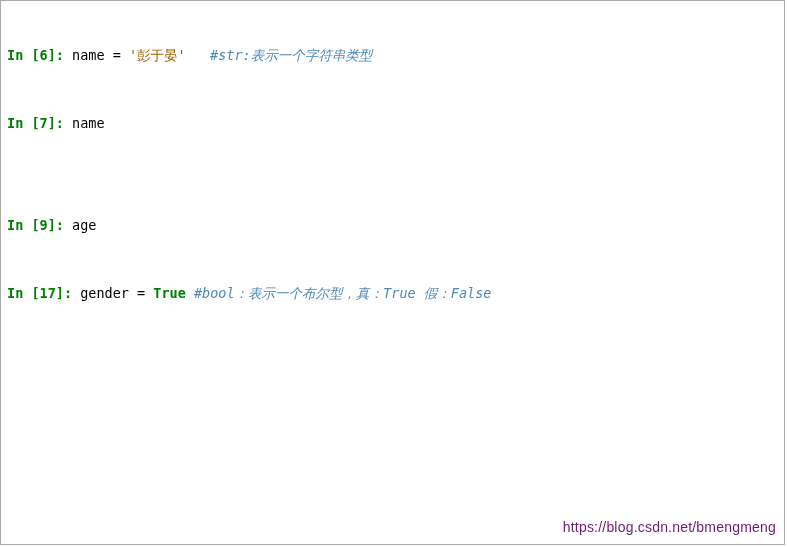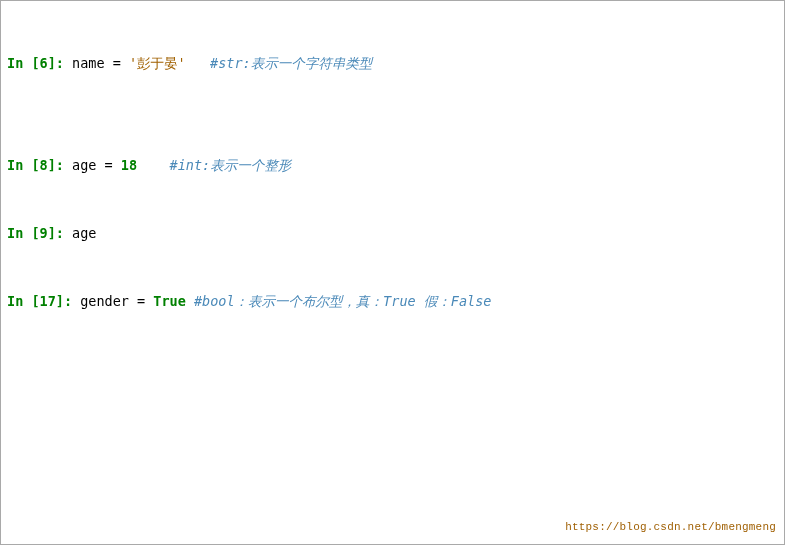--- a/index.html
+++ b/index.html
@@ -11,55 +11,55 @@
     font-family: "DejaVu Sans Mono", "Consolas", monospace;
     font-size: 13.5px;
     line-height: 17px;
     overflow: hidden;
   }
   .terminal {
     position: relative;
     width: 785px;
     height: 545px;
     box-sizing: border-box;
-    padding: 20px 6px;
+    padding: 12px 6px;
     border: 1px solid #a9a9a9;
     white-space: pre;
   }
   .row { display: block; height: 17px; }
   .blank { display: block; height: 17px; }
   .in-tag { color: #008000; font-weight: bold; }
   .out-tag { color: #b00000; font-weight: bold; }
   .num { color: #008000; font-weight: bold; }
   .num-out { color: #b00000; font-weight: bold; }
   .code { color: #000; }
   .str { color: #a06000; }
   .int { color: #008000; font-weight: bold; }
   .bool { color: #008000; font-weight: bold; }
   .comment { color: #4a89b8; font-style: italic; }
   .watermark {
     position: absolute;
     right: 8px;
     bottom: 8px;
-    color: #a16207;
-    font-family: Liberation Mono, monospace;
-    font-size: 11px;
+    color: #701a75;
+    font-family: Liberation Sans, sans-serif;
+    font-size: 14px;
     font-style: normal;
     letter-spacing: 0.2px;
   }
 </style>
 </head>
 <body>
 
 <div class="terminal">
 
 <span class="row"><span class="in-tag"><span>In [</span><span class="num">6</span><span>]: </span></span><span class="code">name = </span><span class="str">'彭于晏'</span><span class="code">   </span><span class="comment">#str:表示一个字符串类型</span></span>
 <span class="blank"></span>
+<span class="row"><span class="in-tag"><span>In [</span><span class="num">7</span><span>]: </span></span><span class="code">name</span></span>
 <span class="blank"></span>
-<span class="row"><span class="in-tag"><span>In [</span><span class="num">8</span><span>]: </span></span><span class="code">age = </span><span class="int">18</span><span class="code">    </span><span class="comment">#int:表示一个整形</span></span>
 <span class="blank"></span>
 <span class="row"><span class="in-tag"><span>In [</span><span class="num">9</span><span>]: </span></span><span class="code">age</span></span>
 <span class="blank"></span>
 <span class="row"><span class="in-tag"><span>In [</span><span class="num">17</span><span>]: </span></span><span class="code">gender = </span><span class="bool">True</span><span class="code"> </span><span class="comment">#bool：表示一个布尔型，真：True 假：False</span></span>
 <span class="blank"></span>
 <span class="blank"></span>
 
 
 
 

